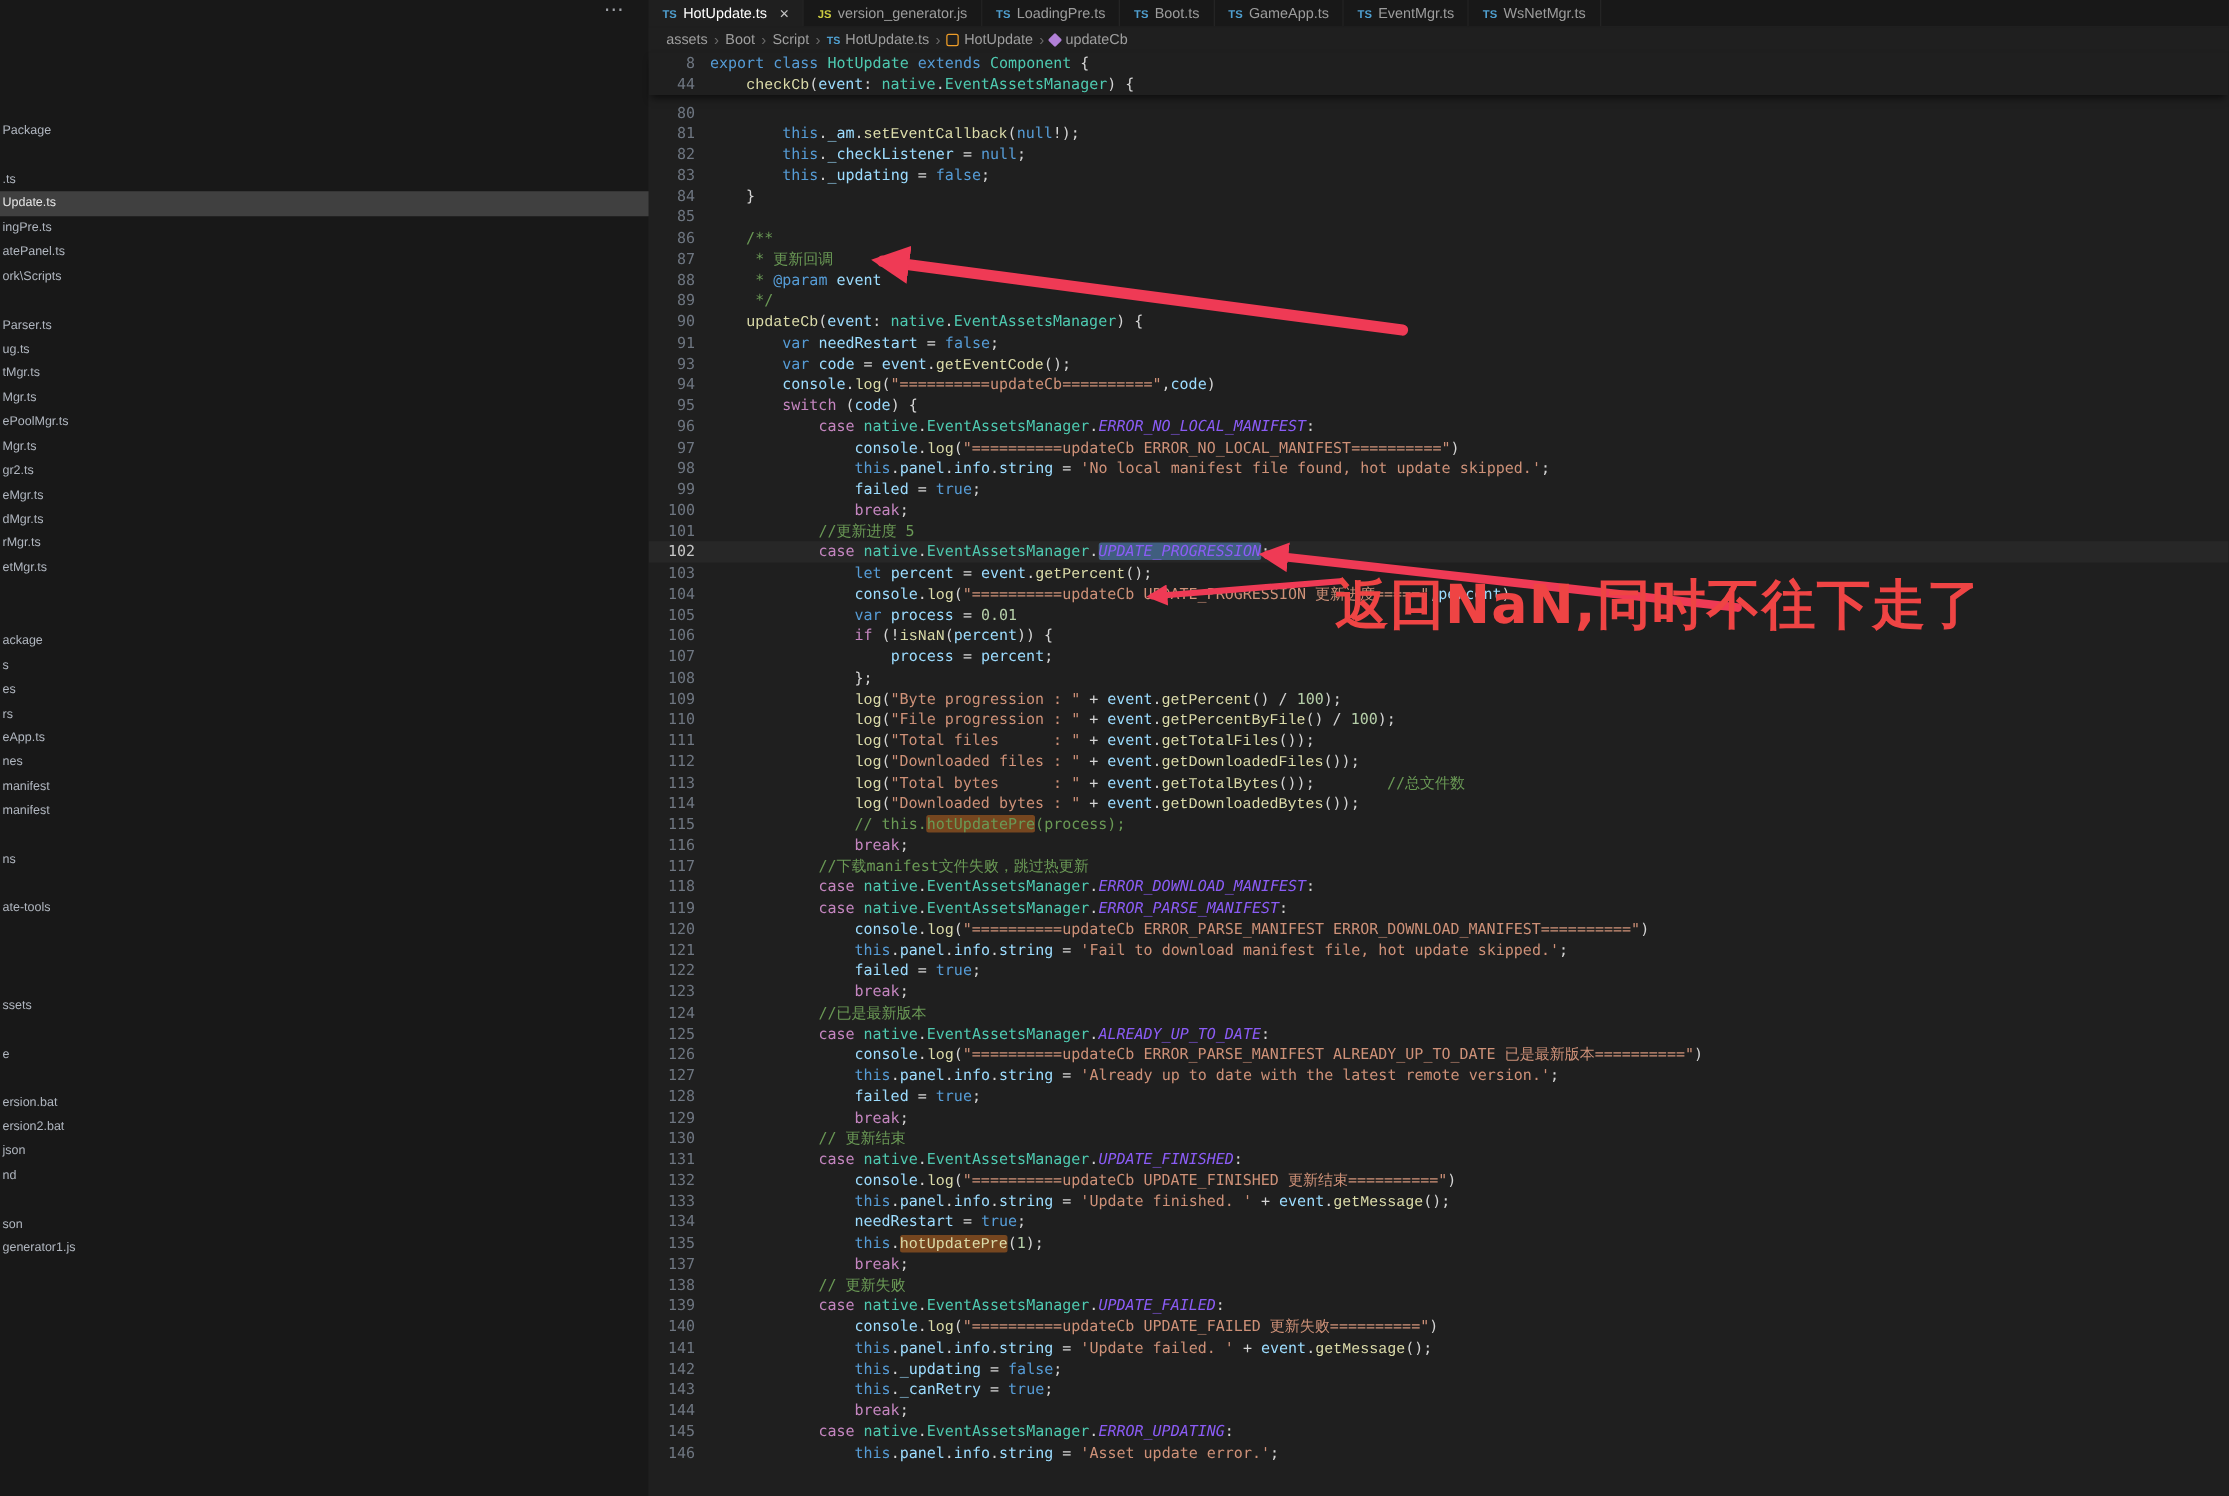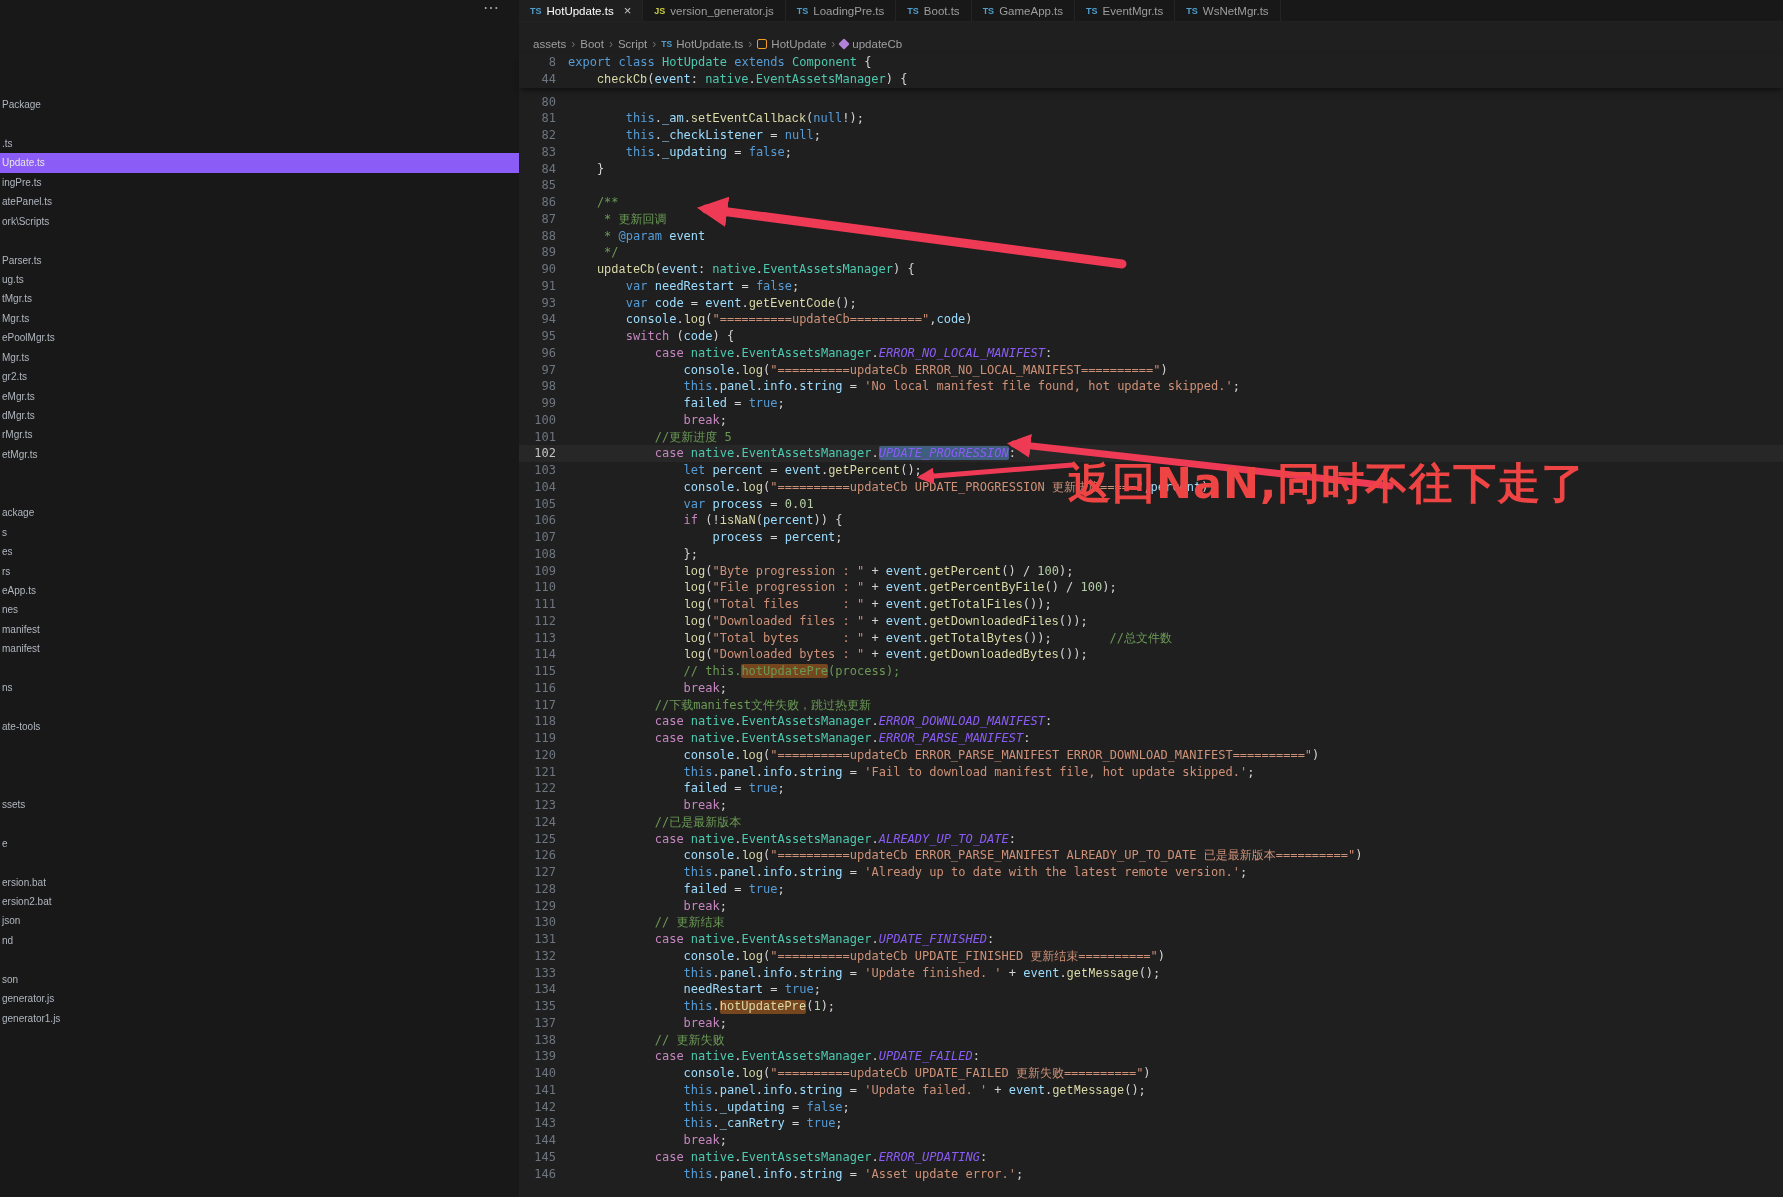--- a/index.html
+++ b/index.html
@@ -3,32 +3,32 @@
 <meta charset="utf-8">
 <style>
   html,body{margin:0;padding:0;overflow:hidden;}
   body{width:1783px;height:1197px;background:#1f1f1f;font-family:"Liberation Sans",sans-serif;position:relative;}
 
   
   #sidebar{position:absolute;left:0;top:0;width:519px;height:1197px;background:#181818;border-right:1px solid #2b2b2b;}
   #side-more{position:absolute;top:-2px;right:18px;color:#9da0a6;font-size:16px;letter-spacing:2px;cursor:pointer;}
   #side-list{position:absolute;top:95px;left:0;width:100%;}
   .side-item{height:19.45px;line-height:19.45px;font-size:10px;color:#b0b6bf;padding-left:2px;white-space:nowrap;overflow:hidden;}
-  .side-item.selected{background:#8b5cf6;color:#e6e6e6;}
+  .side-item.selected{background:#404040;color:#e6e6e6;}
 
   
   #editor-region{position:absolute;left:519px;top:0;right:0;bottom:0;background:#1f1f1f;}
   #tabbar{height:21px;background:#181818;display:flex;align-items:stretch;border-bottom:1px solid #222;}
   .tab{display:flex;align-items:center;gap:5px;padding:0 11px;font-size:11.5px;color:#9d9d9d;background:#181818;border-right:1px solid #242424;white-space:nowrap;cursor:pointer;}
   .tab.active{background:#1f1f1f;color:#ffffff;}
   .tab-icon{font-weight:bold;font-size:9px;}
   .ticon-ts{color:#4f9fcf;} .ticon-js{color:#cbcb41;}
   .tab-close{margin-left:5px;color:#c5c5c5;font-size:13px;line-height:1;}
 
-  #breadcrumb{height:20px;display:flex;align-items:center;padding-left:14px;font-size:11.5px;color:#9f9f9f;gap:5px;margin-top:12px;}
+  #breadcrumb{height:20px;display:flex;align-items:center;padding-left:14px;font-size:11.5px;color:#9f9f9f;gap:5px;}
   .crumb{display:flex;align-items:center;gap:4px;cursor:pointer;}
   .crumb-sep{color:#6a6a6a;font-size:12px;}
   .crumb-ico-ts{color:#4f9fcf;font-weight:bold;font-size:8.5px;}
   .crumb-ico-class{width:8px;height:8px;border:1.5px solid #ee9d28;border-radius:2px;display:inline-block;}
   .crumb-ico-method{width:8px;height:8px;background:#b180d7;display:inline-block;transform:rotate(45deg);border-radius:1px;}
 
   
   #sticky{background:#1f1f1f;box-shadow:0 4px 6px -2px rgba(0,0,0,0.6);position:relative;z-index:3;}
   #code{padding-top:6px;position:relative;z-index:1;}
   .code-row{display:flex;height:16.75px;line-height:16.75px;font-family:"DejaVu Sans Mono","Liberation Mono",monospace;font-size:12px;white-space:pre;}
@@ -92,21 +92,20 @@
       <div class="side-item">ssets</div>
       <div class="side-item"></div>
       <div class="side-item">e</div>
       <div class="side-item"></div>
       <div class="side-item">ersion.bat</div>
       <div class="side-item">ersion2.bat</div>
       <div class="side-item">json</div>
       <div class="side-item">nd</div>
       <div class="side-item"></div>
       <div class="side-item">son</div>
-      <div class="side-item">generator.js</div>
       <div class="side-item">generator1.js</div>
     </div>
 </div>
 
 <div id="editor-region">
   <div id="tabbar">
       <div class="tab active">
         <span class="tab-icon ticon-ts">TS</span>
         <span>HotUpdate.ts</span>
         <span class="tab-close">×</span>

